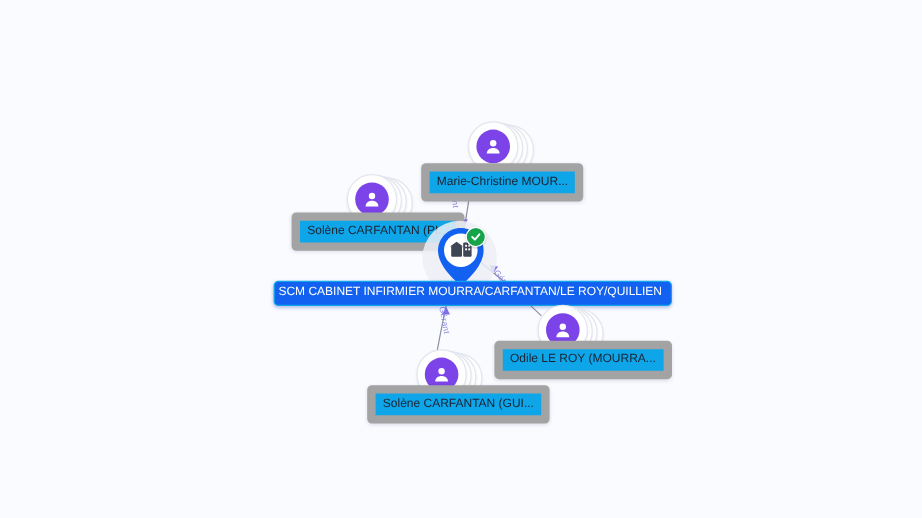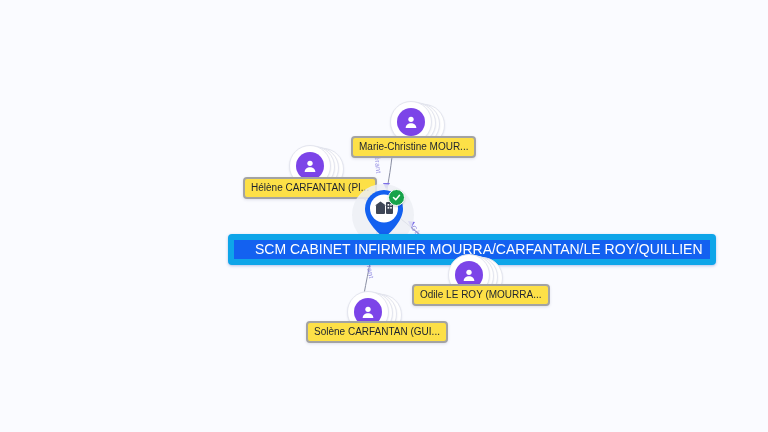--- a/index.html
+++ b/index.html
@@ -62,37 +62,37 @@
     background:#17a34a;
     border:1.5px solid #ffffff;
     display:flex;align-items:center;justify-content:center;
     box-shadow:0 1px 2px rgba(0,0,0,.18);
   }
   .verified-badge svg{width:9px;height:9px;display:block;}
 
   
   .node-label{
     position:absolute;
-    background:#fde047;
-    border:2px solid #a3a3a3;
+    background:#0ea5e9;
+    border:7px solid #a3a3a3;
     border-radius:4px;
     padding:3px 6px 4px 6px;
     font-size:10px;
     line-height:11px;
     color:#1c2230;
     white-space:nowrap;
     box-shadow:0 1px 3px rgba(28,40,90,.13);
   }
   .company-label{
     position:absolute;
     background:#1361f0;
-    border:6px solid #0ea5e9;
+    border:1px solid #0ea5e9;
     border-radius:4px;
-    padding:3px 7px 4px 21px;
-    font-size:14px;
+    padding:3px 7px 4px 3px;
+    font-size:10px;
     line-height:12px;
     color:#ffffff;
     white-space:nowrap;
     box-shadow:0 1px 3px rgba(16,60,180,.30);
   }
 </style>
 </head>
 <body>
 
 <div id="graph-canvas">
@@ -143,21 +143,21 @@
       <div class="stack-card c0">
         <div class="avatar">
           <svg viewBox="0 0 24 24" fill="#ffffff">
               <circle cx="12" cy="8" r="4"></circle>
               <path d="M4 21c0-4.4 3.6-7 8-7s8 2.6 8 7z"></path>
             </svg>
         </div>
       </div>
     </div>
   </div>
-  <div class="node-label" style="left:243px;top:177px;">Hélène CARFANTAN (PI...</div>
+  <div class="node-label" style="left:243px;top:177px;">Solène CARFANTAN (PI...</div>
 
   <div class="company-node" style="left:352px;top:184px;">
     <div class="company-halo"></div>
     <div class="pin">
       <svg viewBox="0 0 42 52">
         <path d="M21 2 C10.5 2 2 10.4 2 20.8 C2 33 15 45 21 50 C27 45 40 33 40 20.8 C40 10.4 31.5 2 21 2 Z" fill="#1361f0"></path>
         <circle cx="21" cy="20.5" r="14" fill="#ffffff"></circle>
         <g fill="#3e4656">
           <rect x="13" y="17" width="9" height="9" rx="1"></rect>
           <rect x="23" y="14" width="7" height="12" rx="1"></rect>

